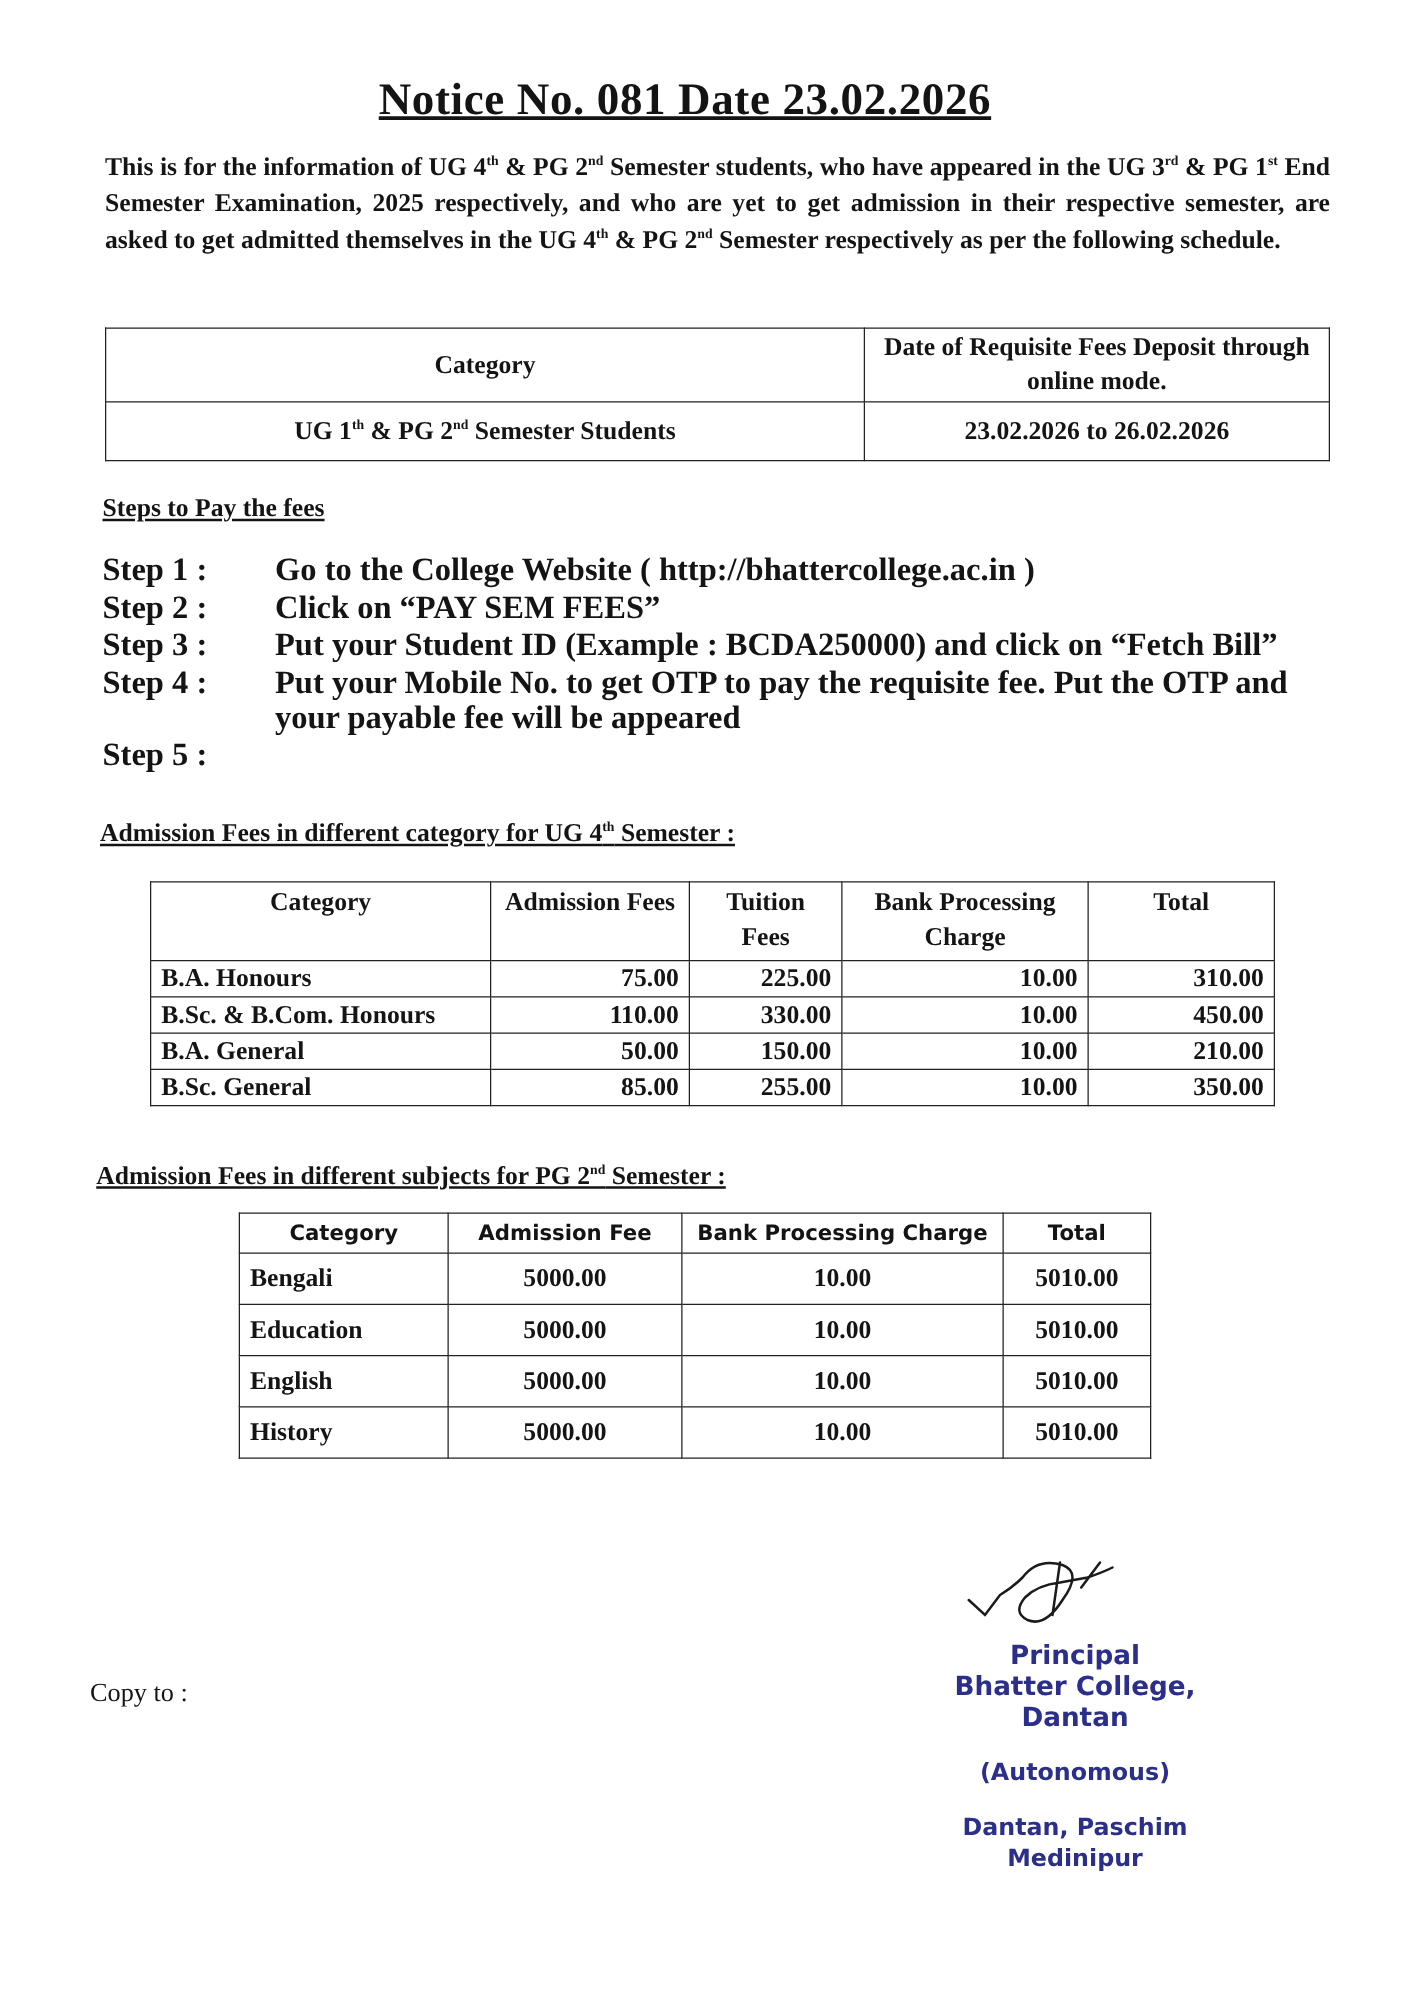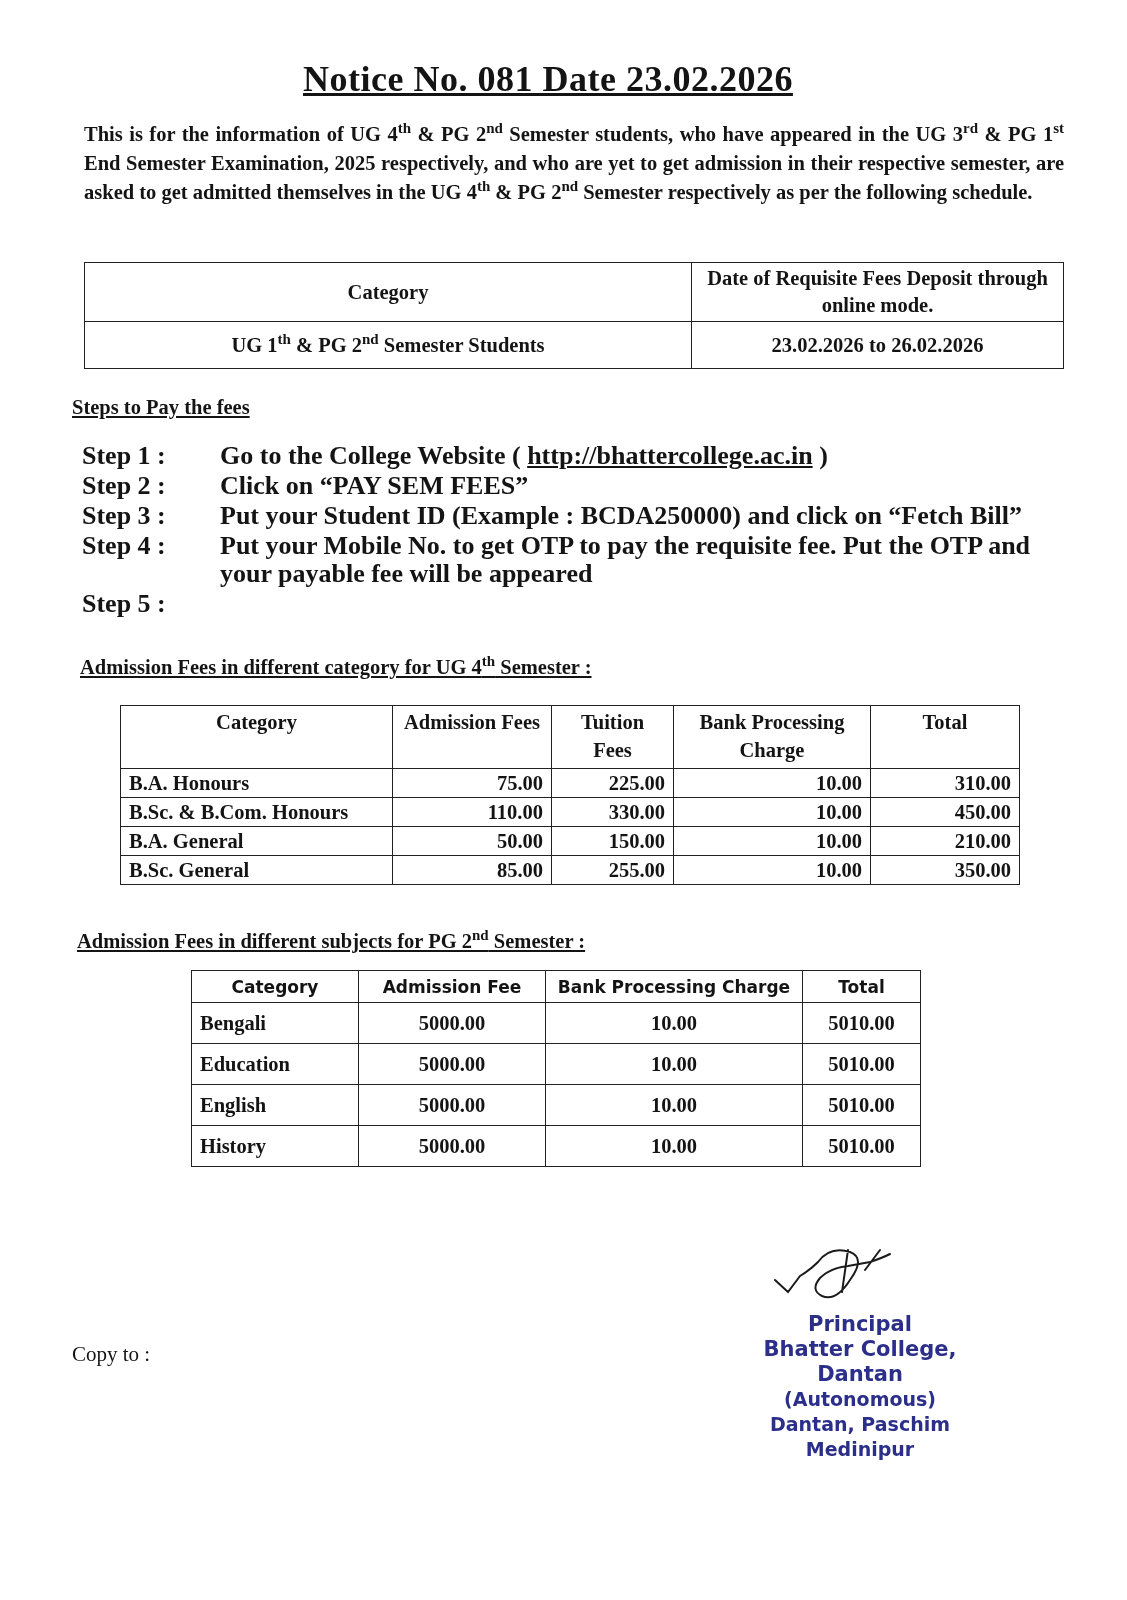--- a/index.html
+++ b/index.html
@@ -10,51 +10,51 @@
   .title {
     position: absolute; left: 272px; top: 58px; width: 600px;
     font-size: 36px; font-weight: bold; text-decoration: underline; letter-spacing: 0.5px;
     white-space: nowrap;
     margin-left: 31px;
   }
   .intro {
     position: absolute; left: 84px; top: 120px; width: 980px;
     font-size: 20.5px; font-weight: bold; line-height: 29px; text-align: justify;
   }
-  .intro sup, .sec-head sup, td sup { font-size: 15px; line-height: 0; }
+  .intro sup, .sec-head sup, td sup { font-size: 11px; line-height: 0; }
   table { border-collapse: collapse; position: absolute; }
   td, th { border: 1.5px solid #222; padding: 0 8px; }
   .sched { left: 84px; top: 262px; width: 980px; font-size: 20.5px; font-weight: bold; }
   .sched td { text-align: center; }
   .sched .r1 td { height: 58px; line-height: 27px; }
   .sched .r2 td { height: 46px; }
   .sec-head {
     position: absolute; font-size: 20.5px; font-weight: bold; text-decoration: underline; white-space: nowrap;
   }
   .steps { position: absolute; left: 82px; top: 442px; width: 985px; font-size: 26px; font-weight: bold; }
   .step { display: flex; line-height: 28px; margin-bottom: 2px; }
   .step .lbl { width: 138px; flex: none; }
   .step .txt { flex: 1; }
-  .step .txt a { color: inherit; text-decoration: underline; }
+  .step .txt a { color: inherit; }
   .ug { left: 120px; top: 705px; width: 900px; font-size: 20.5px; font-weight: bold; }
   .ug th { font-weight: bold; line-height: 28px; padding-top: 2px; vertical-align: top; }
   .ug td { height: 28px; }
   .ug td.num { text-align: right; }
   .pg { left: 191px; top: 970px; width: 730px; font-size: 20.5px; }
   .pg th { font-family: "DejaVu Sans", sans-serif; font-weight: bold; font-size: 17px; height: 31px; }
   .pg td { height: 40px; font-weight: bold; }
   .pg td.c { text-align: center; }
   .signature { position: absolute; left: 770px; top: 1240px; width: 140px; height: 70px; }
   .stamp {
     position: absolute; left: 720px; top: 1312px; width: 280px; text-align: center;
     font-family: "DejaVu Sans", sans-serif; font-weight: bold; color: #2b2f8a; line-height: 25px;
   }
   .stamp .p1 { font-size: 21px; }
   .stamp .p2 { font-size: 21px; }
-  .stamp .p3 { font-size: 19px; }
+  .stamp .p3 { font-size: 19px; margin-top: 19px; }
   .copy {
     position: absolute; left: 72px; top: 1340px; font-size: 21px; line-height: 28px;
     font-family: "Liberation Serif", serif; font-weight: normal;
   }
   .copy ol { margin: 0; padding-left: 34px; }
 </style>
 </head>
 <body>
 
 <div class="title">Notice No.  081  Date 23.02.2026</div>
@@ -67,21 +67,21 @@
     <td style="width:590px">Category</td>
     <td>Date of Requisite Fees Deposit through online mode.</td>
   </tr>
   <tr class="r2">
     <td><span>UG 1</span><sup>th</sup><span> &amp; PG 2</span><sup>nd</sup><span> Semester Students</span></td>
     <td>23.02.2026 to 26.02.2026</td>
   </tr>
 </tbody>
   </table>
 
-<div class="sec-head" style="left:72px; top:396px;">Steps to Pay the fees</div>
+<div class="sec-head" style="left:82px; top:396px;">Steps to Pay the fees</div>
 
 <div class="steps">
   <div class="step">
     <span class="lbl">Step 1 :</span>
     <span class="txt"><span>Go to the College Website ( </span><a>http://bhattercollege.ac.in</a><span> )</span></span>
   </div>
   <div class="step">
     <span class="lbl">Step 2 :</span>
     <span class="txt">Click on “PAY SEM FEES”</span>
   </div>

